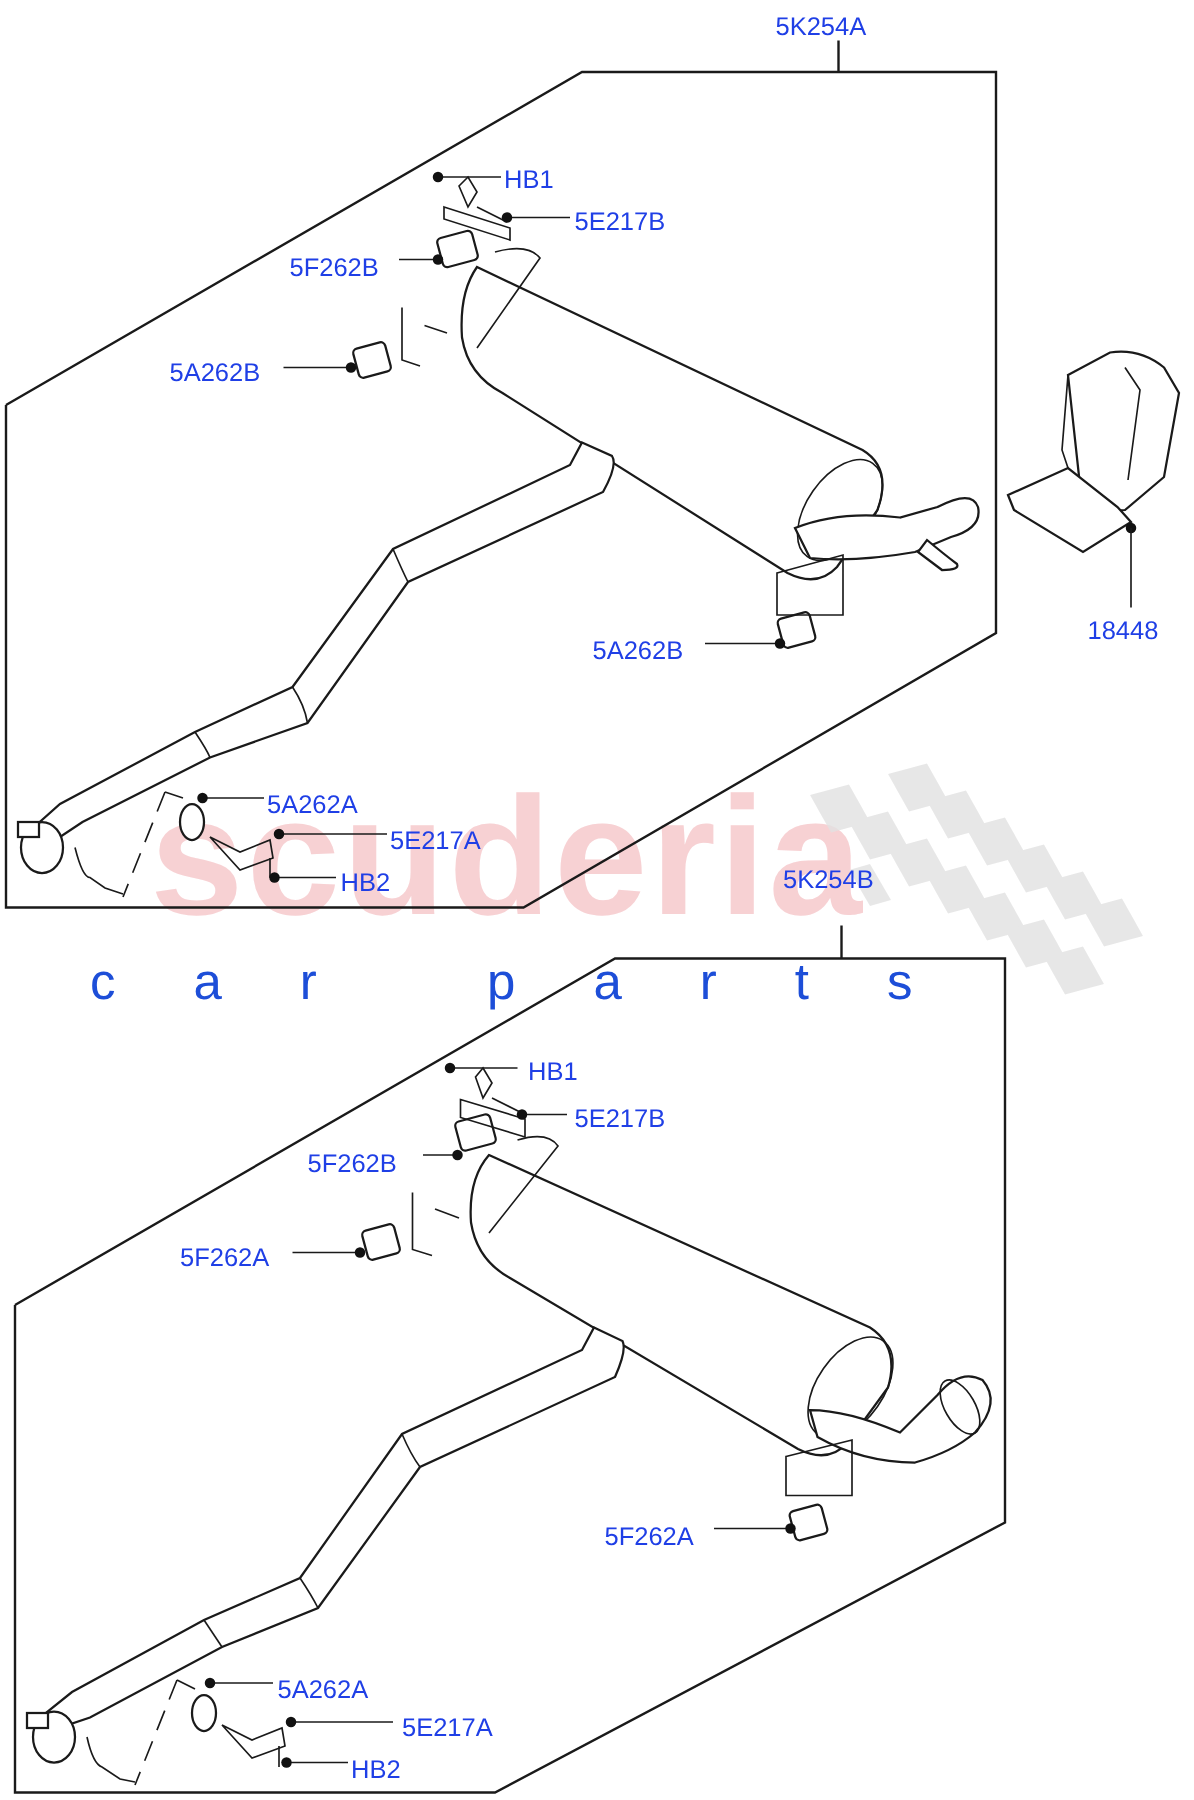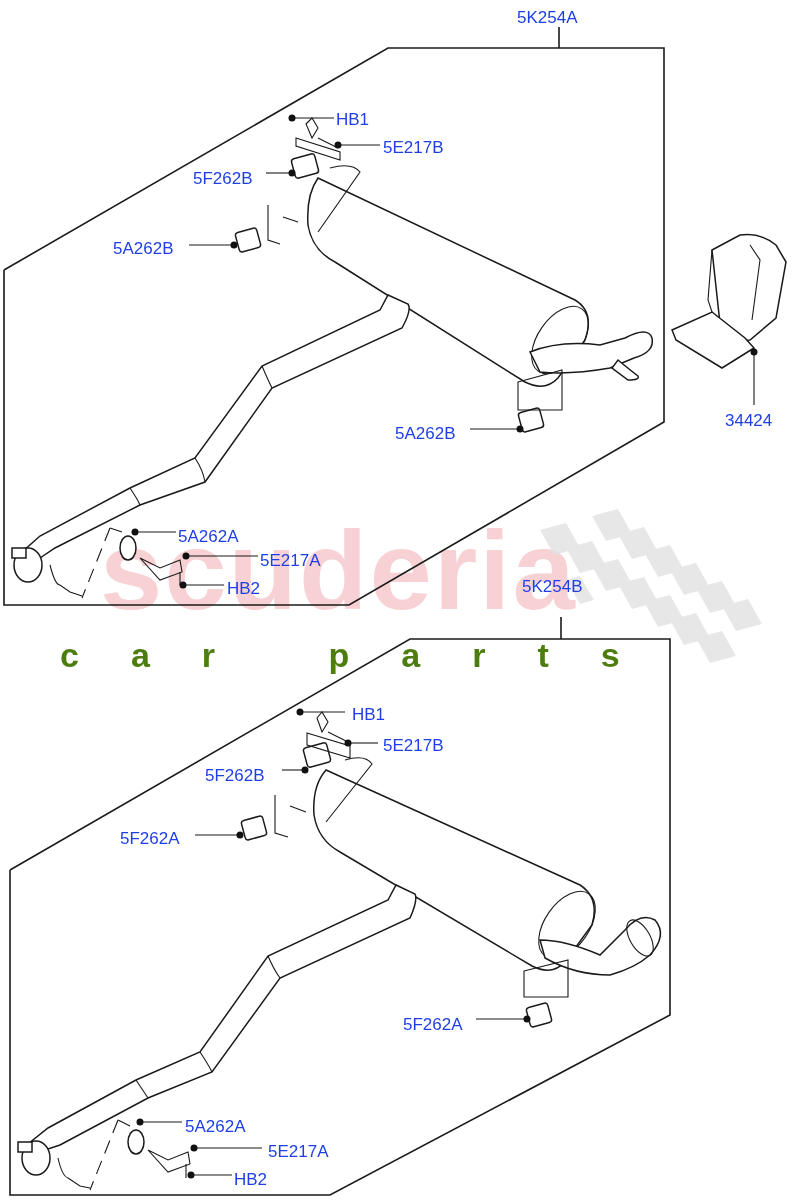--- a/index.html
+++ b/index.html
@@ -8,22 +8,22 @@
   #stage { position: absolute; left: 0; top: 0; width: 796px; height: 1200px; }
   svg { position: absolute; left: 0; top: 0; }
   .line { stroke: #1a1a1a; stroke-width: 1.6; fill: none; }
   .thin { stroke: #1a1a1a; stroke-width: 1.1; fill: none; }
   .part { stroke: #1a1a1a; stroke-width: 1.5; fill: #ffffff; }
   .dot { fill: #111111; }
   .label { position: absolute; color: #1f3fe6; font-size: 17px; line-height: 17px;
            white-space: nowrap; cursor: pointer; text-align: center; }
   .wm-main { position: absolute; left: 62px; top: 515px; font-size: 112px; font-weight: bold;
              color: #f6c9cc; letter-spacing: 2px; line-height: 112px; opacity: 0.85; margin-left: 38px; }
-  .wm-sub { position: absolute; left: 60px; top: 638px; font-size: 34px; font-weight: bold;
-            color: #4d7c0f; letter-spacing: 52px; line-height: 34px; }
+  .wm-sub { position: absolute; left: 60px; top: 638px; font-size: 34px; font-weight: normal;
+            color: #1d4ed8; letter-spacing: 52px; line-height: 34px; }
 </style>
 </head>
 <body>
 
 <div id="stage">
 
   <div class="wm-main">scuderia</div>
   <div class="wm-sub">car parts</div>
 
   <svg width="796" height="1200" viewBox="0 0 796 1200">
@@ -176,21 +176,21 @@
   <div class="label" style="left:517px;top:9px;">5K254A</div>
   <div class="label" style="left:336px;top:111px;">HB1</div>
   <div class="label" style="left:383px;top:139px;">5E217B</div>
   <div class="label" style="left:193px;top:170px;">5F262B</div>
   <div class="label" style="left:113px;top:240px;">5A262B</div>
   <div class="label" style="left:395px;top:425px;">5A262B</div>
   <div class="label" style="left:178px;top:528px;">5A262A</div>
   <div class="label" style="left:260px;top:552px;">5E217A</div>
   <div class="label" style="left:227px;top:580px;">HB2</div>
 
-  <div class="label" style="left:725px;top:412px;">34424</div>
+  <div class="label" style="left:725px;top:412px;">18448</div>
 
   <div class="label" style="left:522px;top:578px;">5K254B</div>
   <div class="label" style="left:352px;top:706px;">HB1</div>
   <div class="label" style="left:383px;top:737px;">5E217B</div>
   <div class="label" style="left:205px;top:767px;">5F262B</div>
   <div class="label" style="left:120px;top:830px;">5F262A</div>
   <div class="label" style="left:403px;top:1016px;">5F262A</div>
   <div class="label" style="left:185px;top:1118px;">5A262A</div>
   <div class="label" style="left:268px;top:1143px;">5E217A</div>
   <div class="label" style="left:234px;top:1171px;">HB2</div>

